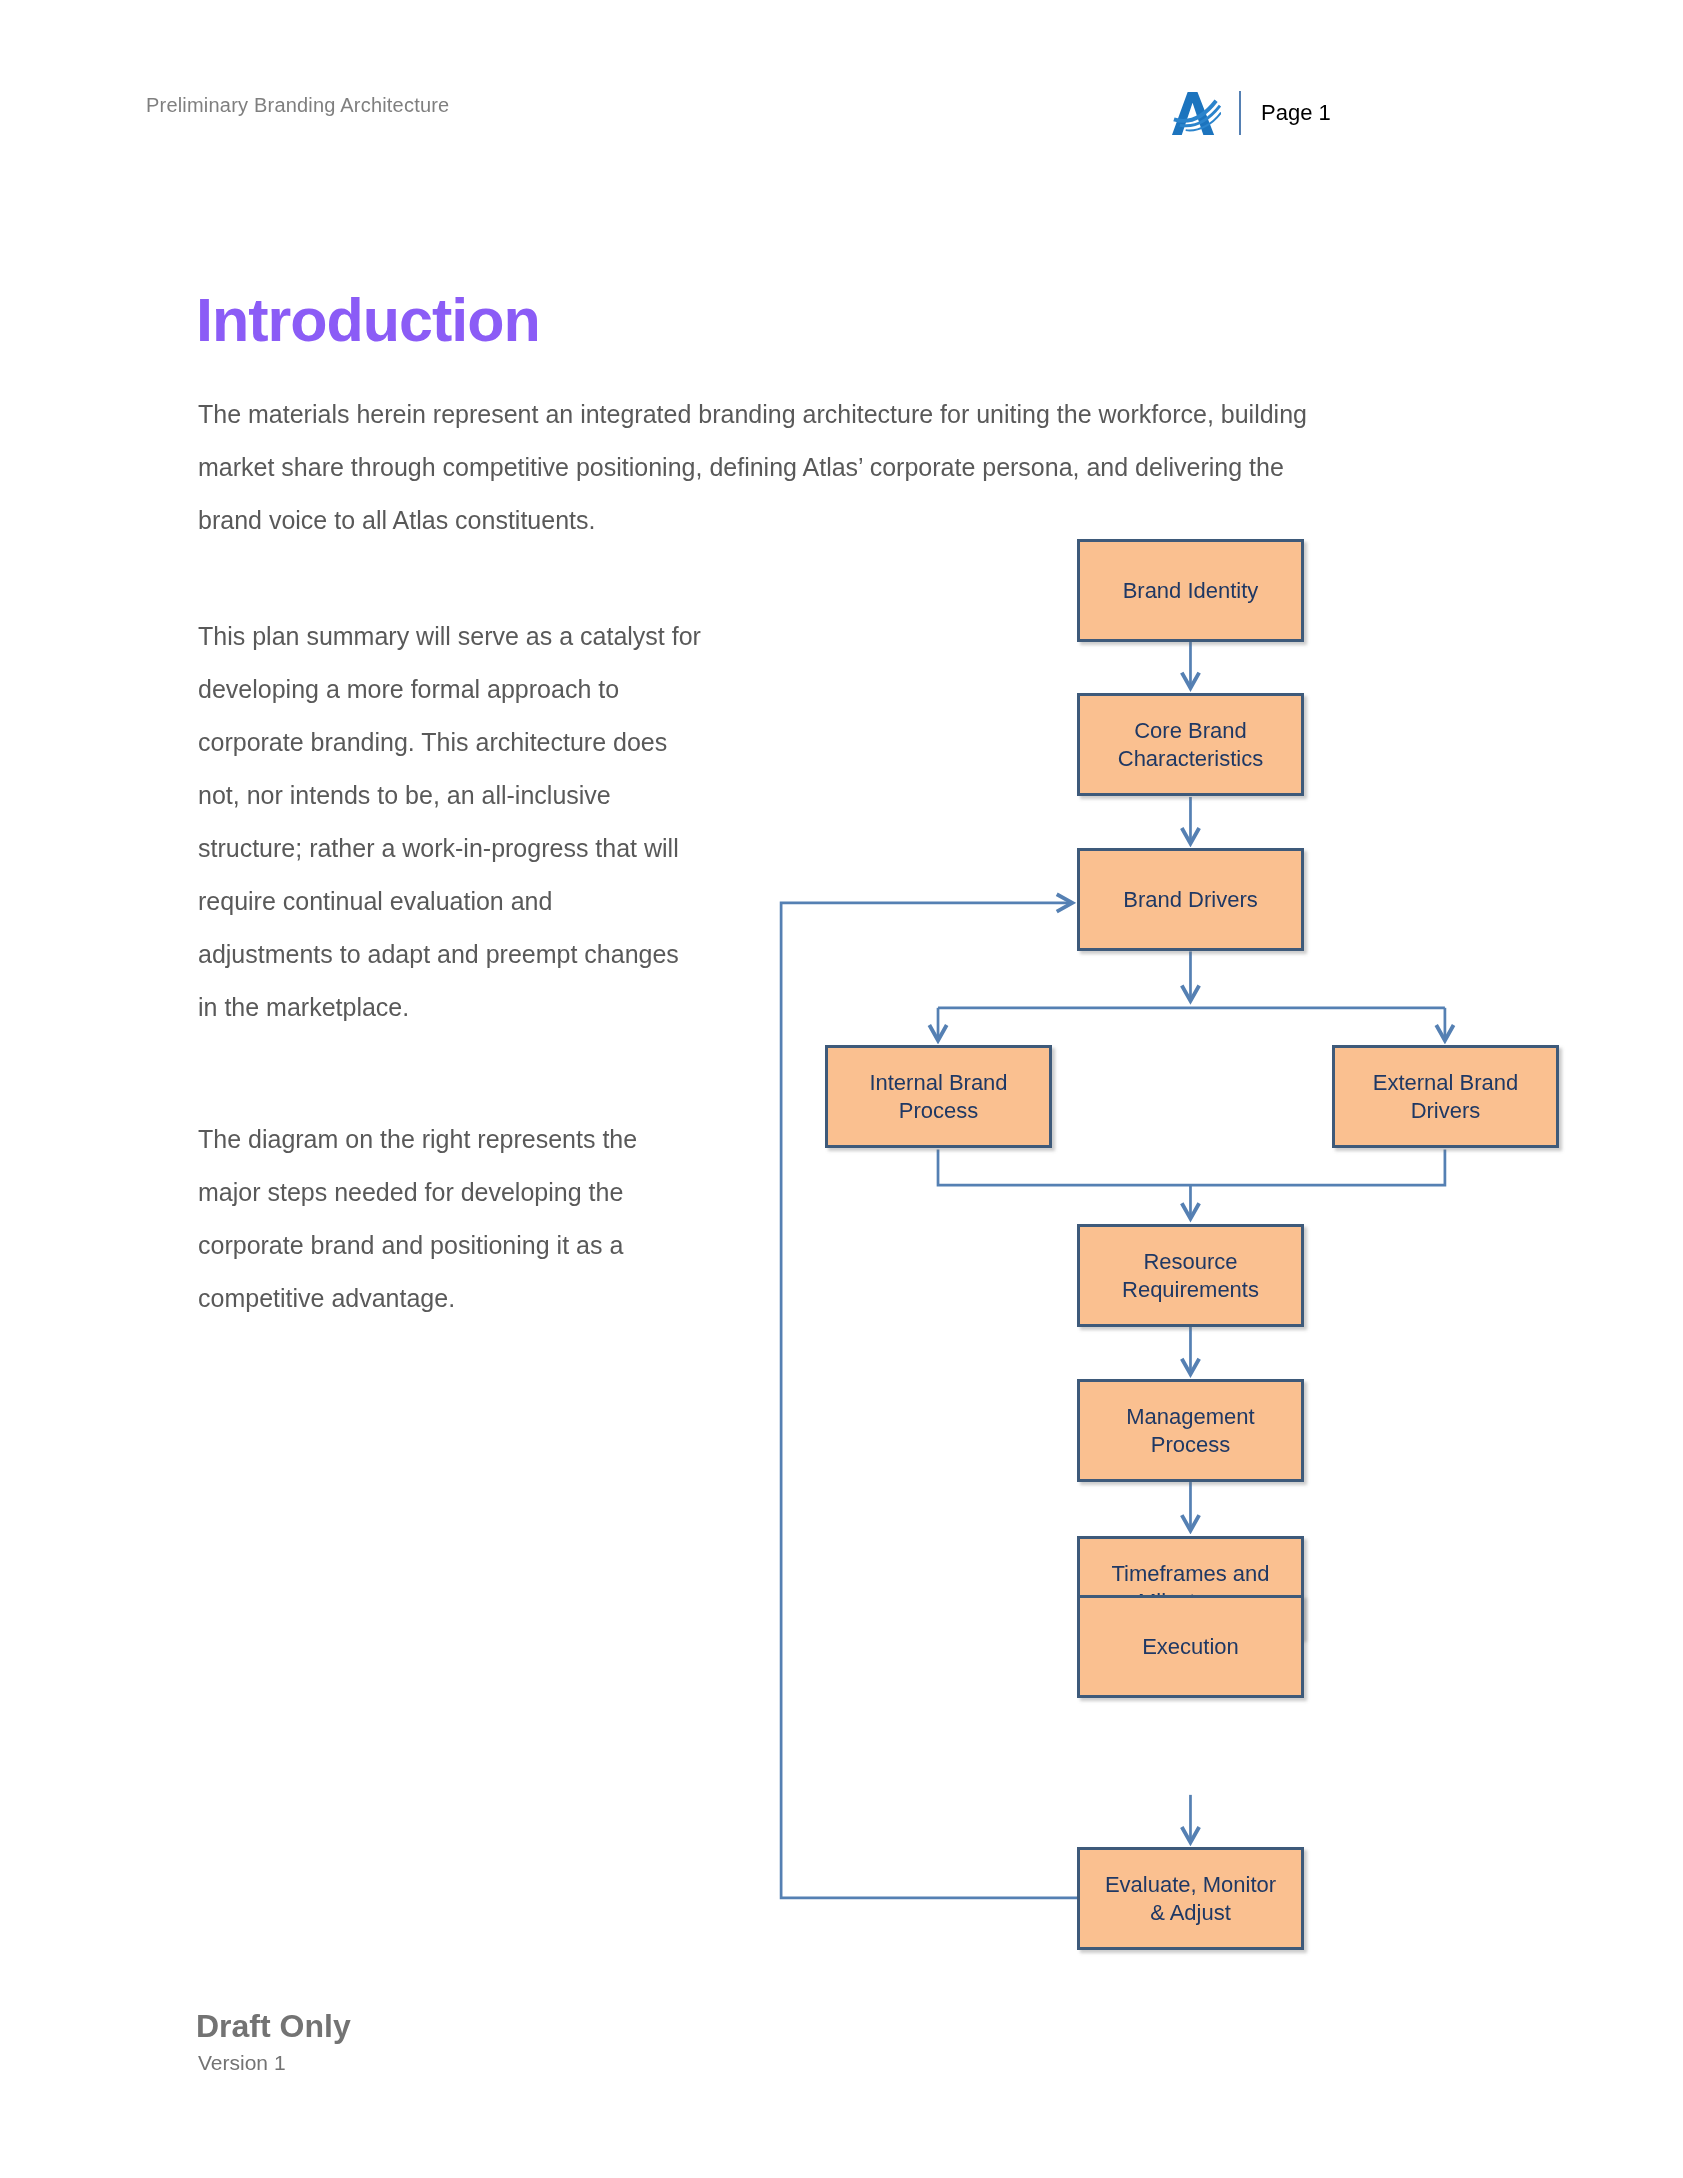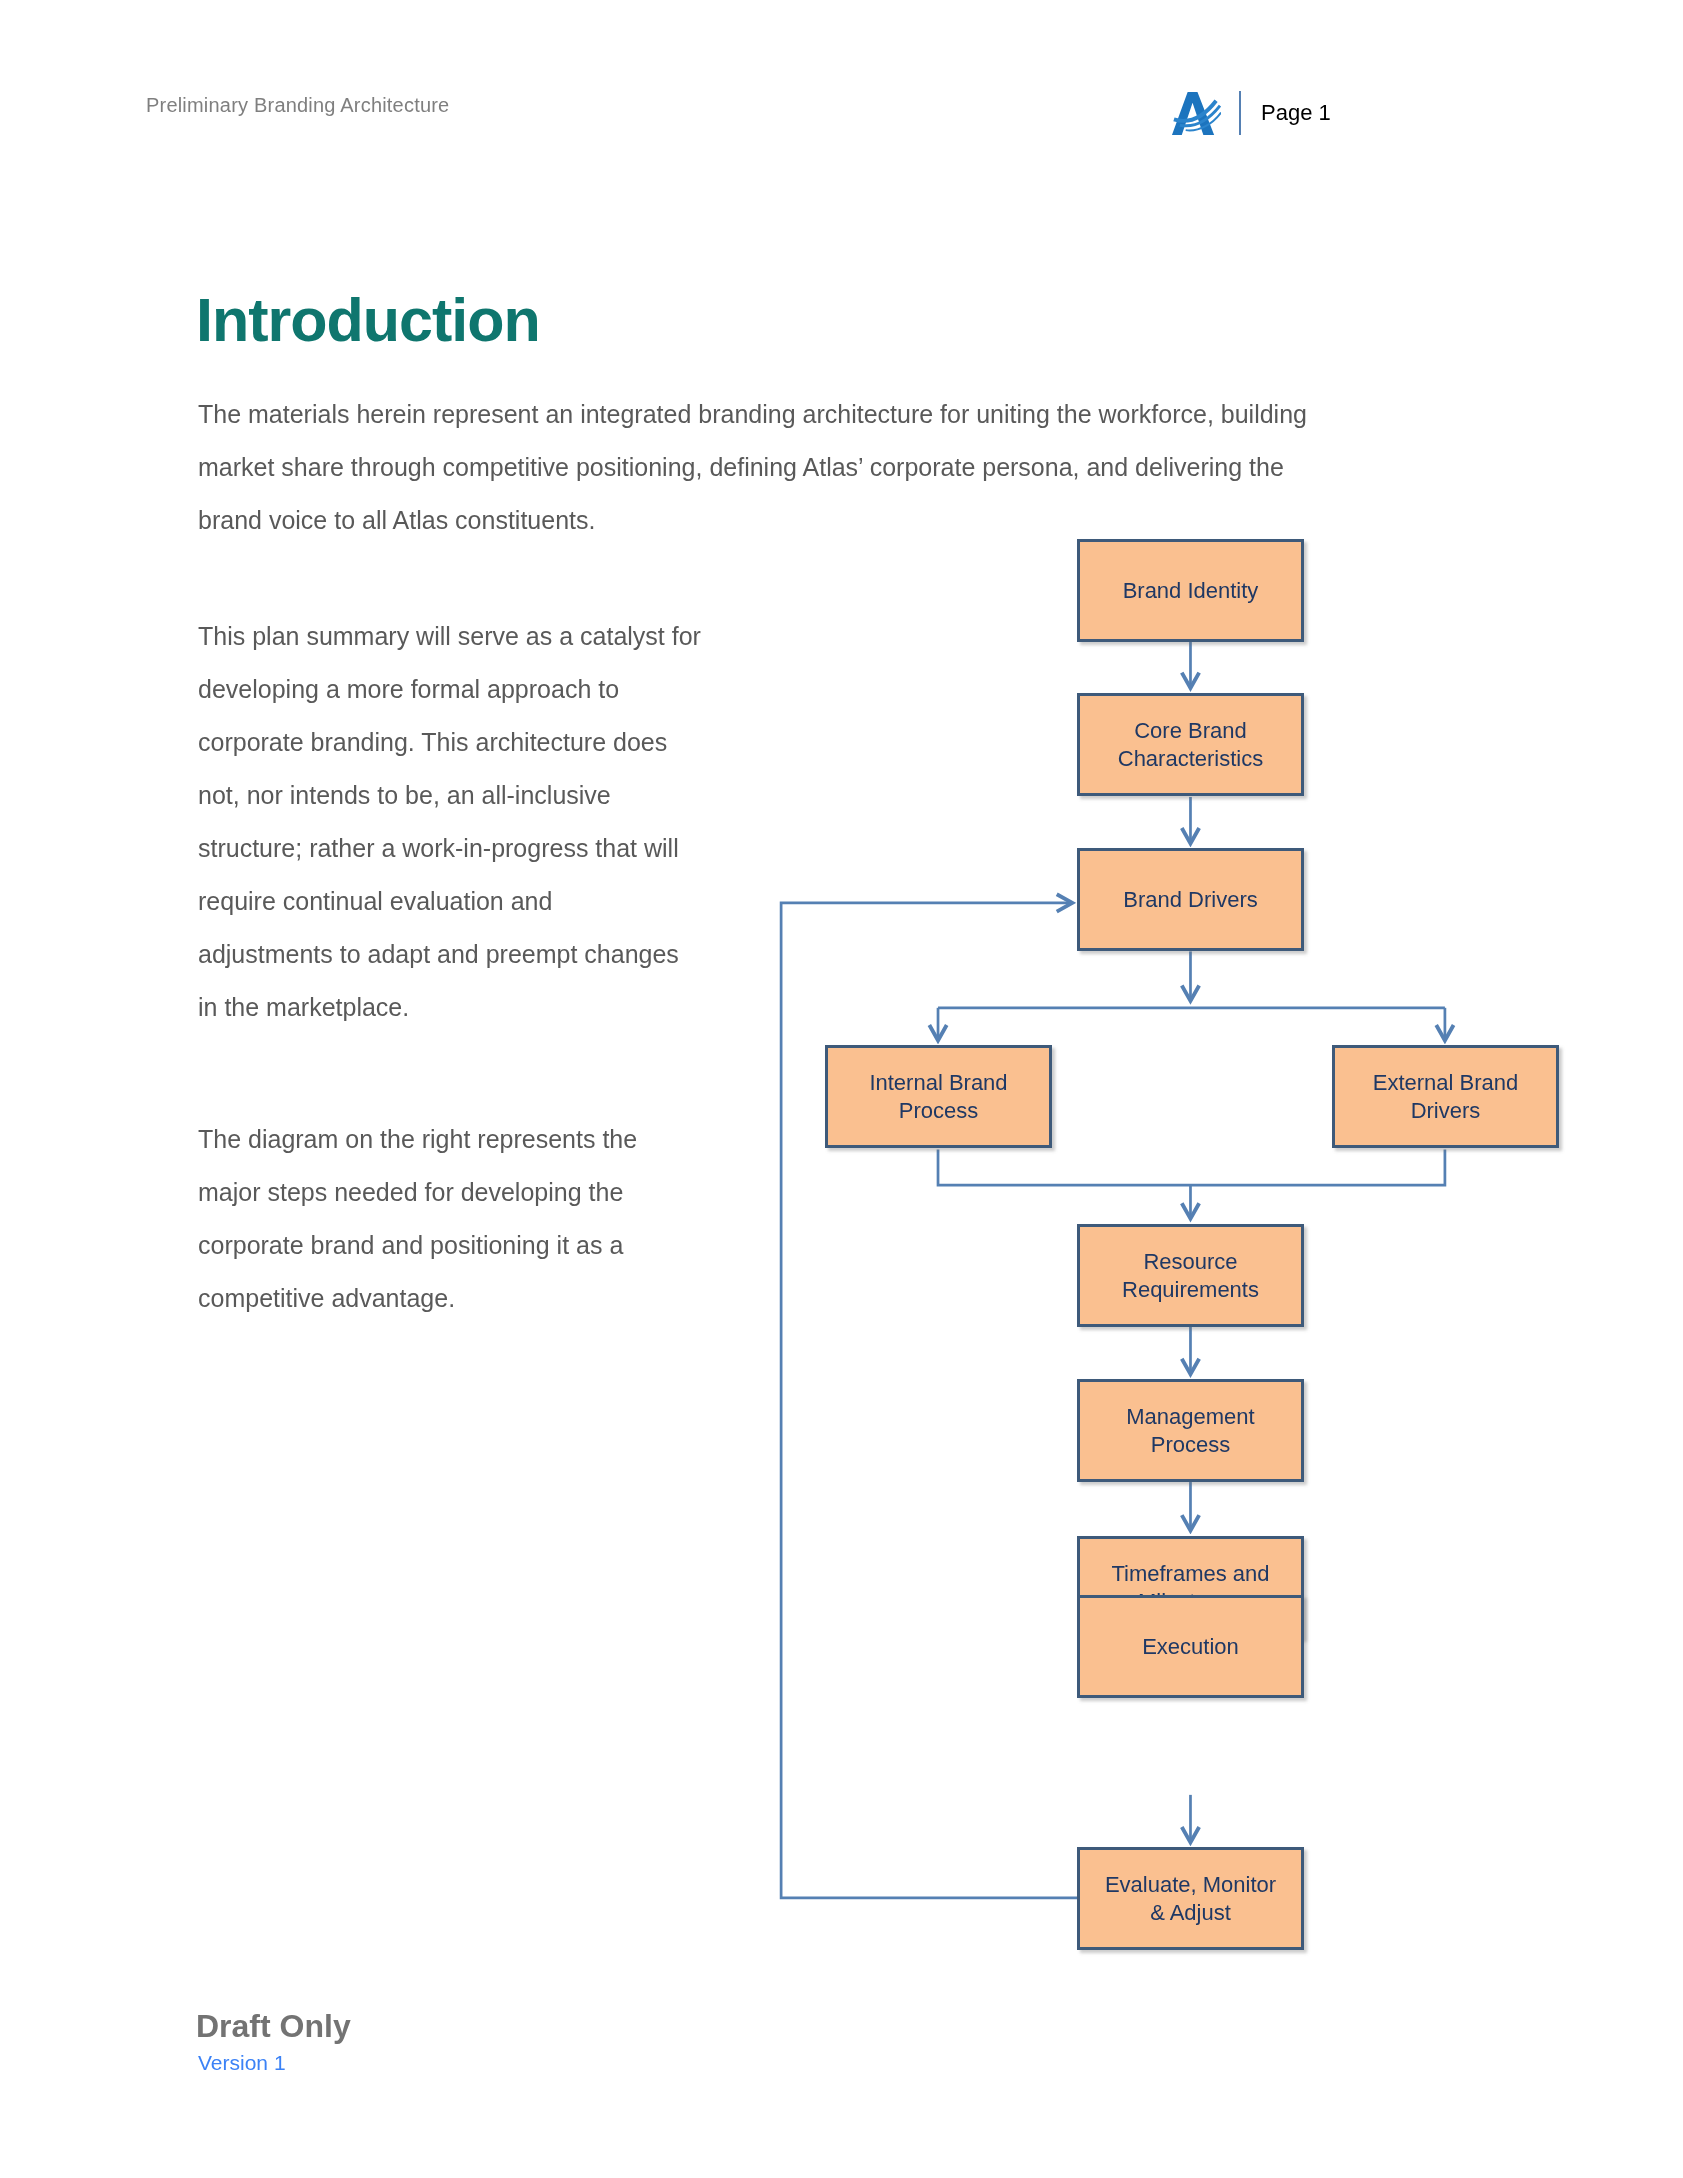--- a/index.html
+++ b/index.html
@@ -18,21 +18,21 @@
   .hdr-right{
     position:absolute;left:1170px;top:87px;height:51px;
     display:flex;align-items:center;
   }
   .hdr-logo{width:51px;height:51px;}
   .hdr-sep{width:2px;height:44px;background:#5580b3;margin-left:18px;}
   .hdr-page{font-size:22px;color:#000000;margin-left:20px;}
   
   .h1{
     position:absolute;left:196px;top:285px;
-    font-size:61px;font-weight:bold;color:#0f766e;
+    font-size:61px;font-weight:bold;color:#8b5cf6;
     letter-spacing:-1px;
   }
   .para{
     position:absolute;color:#595959;font-size:25px;line-height:53px;
     white-space:pre-line;
   }
   .p1{left:198px;top:388px;width:1445px;}
   .p2{left:198px;top:610px;width:693px;}
   .p3{left:198px;top:1113px;width:693px;}
   
@@ -46,21 +46,21 @@
     text-align:center;color:#1f3864;font-size:22px;line-height:28px;
     white-space:pre-line;
   }
   
   .ftr-draft{
     position:absolute;left:196px;top:2008px;
     font-size:32px;font-weight:bold;color:#737373;
   }
   .ftr-version{
     position:absolute;left:198px;top:2051px;
-    font-size:21px;color:#3b82f6;
+    font-size:21px;color:#737373;
   }
 </style>
 </head>
 <body>
 
 <div class="page">
 
   <div class="hdr-title">Preliminary Branding Architecture</div>
   <div class="hdr-right">
     <svg class="hdr-logo" viewBox="0 0 52 52">

